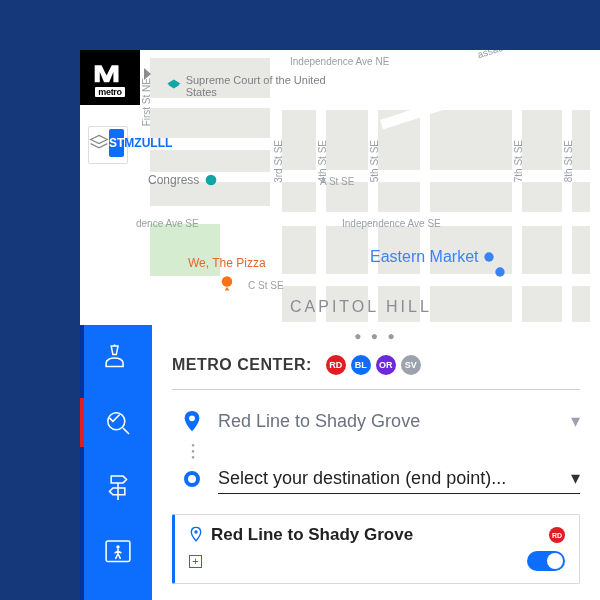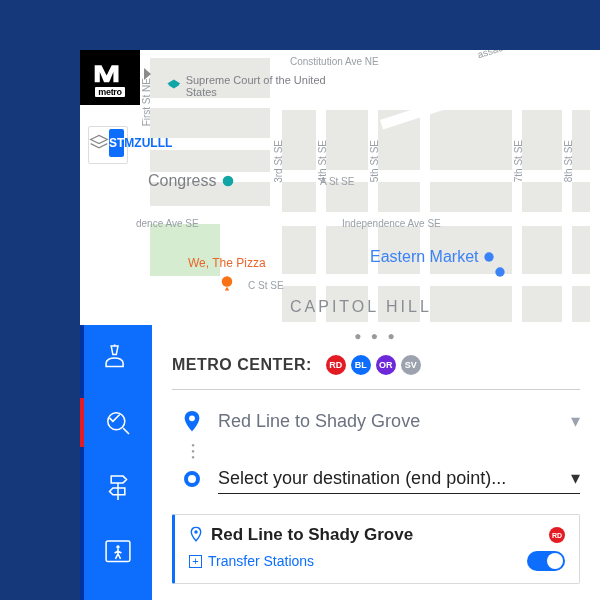--- a/index.html
+++ b/index.html
@@ -102,42 +102,42 @@
       <div class="road-v" style="left:60px;"></div>
       <div class="road-v" style="left:192px;"></div>
       <div class="road-v" style="left:236px;"></div>
       <div class="road-v" style="left:288px;"></div>
       <div class="road-v" style="left:340px;"></div>
       <div class="road-v" style="left:432px;"></div>
       <div class="road-v" style="left:482px;"></div>
 
       <div class="road-diag" style="left:300px; top:70px; transform: rotate(-18deg);"></div>
 
-      <span class="st-label" style="left:210px; top:6px;">Constitution Ave NE</span>
+      <span class="st-label" style="left:210px; top:6px;">Independence Ave NE</span>
       <span class="st-label" style="left:240px; top:126px;">A St SE</span>
       <span class="st-label" style="left:56px; top:168px;">dence Ave SE</span>
       <span class="st-label" style="left:262px; top:168px;">Independence Ave SE</span>
       <span class="st-label" style="left:168px; top:230px;">C St SE</span>
       <span class="st-label" style="right:30px; top:0px; transform: rotate(-18deg); transform-origin:0 0;">assachusetts Ave NE</span>
 
       <span class="st-label v" style="left:61px; top:28px;">First St NE</span>
       <span class="st-label v" style="left:193px; top:90px;">3rd St SE</span>
       <span class="st-label v" style="left:237px; top:90px;">4th St SE</span>
       <span class="st-label v" style="left:289px; top:90px;">5th St SE</span>
       <span class="st-label v" style="left:433px; top:90px;">7th St SE</span>
       <span class="st-label v" style="left:483px; top:90px;">8th St SE</span>
 
       <div class="poi teal" style="left:86px; top:24px; max-width:190px;">
         <svg width="16" height="16" viewBox="0 0 24 24">
             <path d="M12 2 2 8l10 6 10-6-10-6zm0 9L4 7v4l8 5 8-5V7l-8 4z"></path>
           </svg>
         <span style="font-size:11px; line-height:12px;">Supreme Court of the United States</span>
       </div>
       <div class="poi teal" style="left:68px; top:122px;">
-        <span style="font-size:16px;">Congress</span>
+        <span style="font-size:12px;">Congress</span>
         <svg width="16" height="16" viewBox="0 0 24 24">
             <circle cx="12" cy="12" r="8"></circle>
           </svg>
       </div>
       <div class="poi orange" style="left:108px; top:206px;flex-direction:column;">
         <span style="color:#e8662b; font-size:12px;">We, The Pizza</span>
         <svg width="18" height="18" viewBox="0 0 24 24" style="fill:#f97316;">
             <circle cx="12" cy="10" r="7"></circle>
             <path d="M12 17l-3 5h6z"></path>
           </svg>
@@ -272,21 +272,20 @@
             <svg class="card-pin" viewBox="0 0 24 30">
                 <path fill="none" stroke="#0d6efd" stroke-width="2.4" d="M12 2C7 2 4 5 4 10c0 6 8 15 8 15s8-9 8-15c0-5-3-8-8-8z"></path>
                 <circle cx="12" cy="10" r="3" fill="#0d6efd"></circle>
               </svg>
             <span class="card-title">Red Line to Shady Grove</span>
             <span class="card-badge">RD</span>
           </div>
           <div class="card-row2">
             <div class="transfer-link">
               <span class="plus-box">+</span>
-              <span>Transfer Stations</span>
             </div>
             <div class="toggle"></div>
           </div>
         </div>
 
       </div>
     </div>
 
   </div>
 </div>

